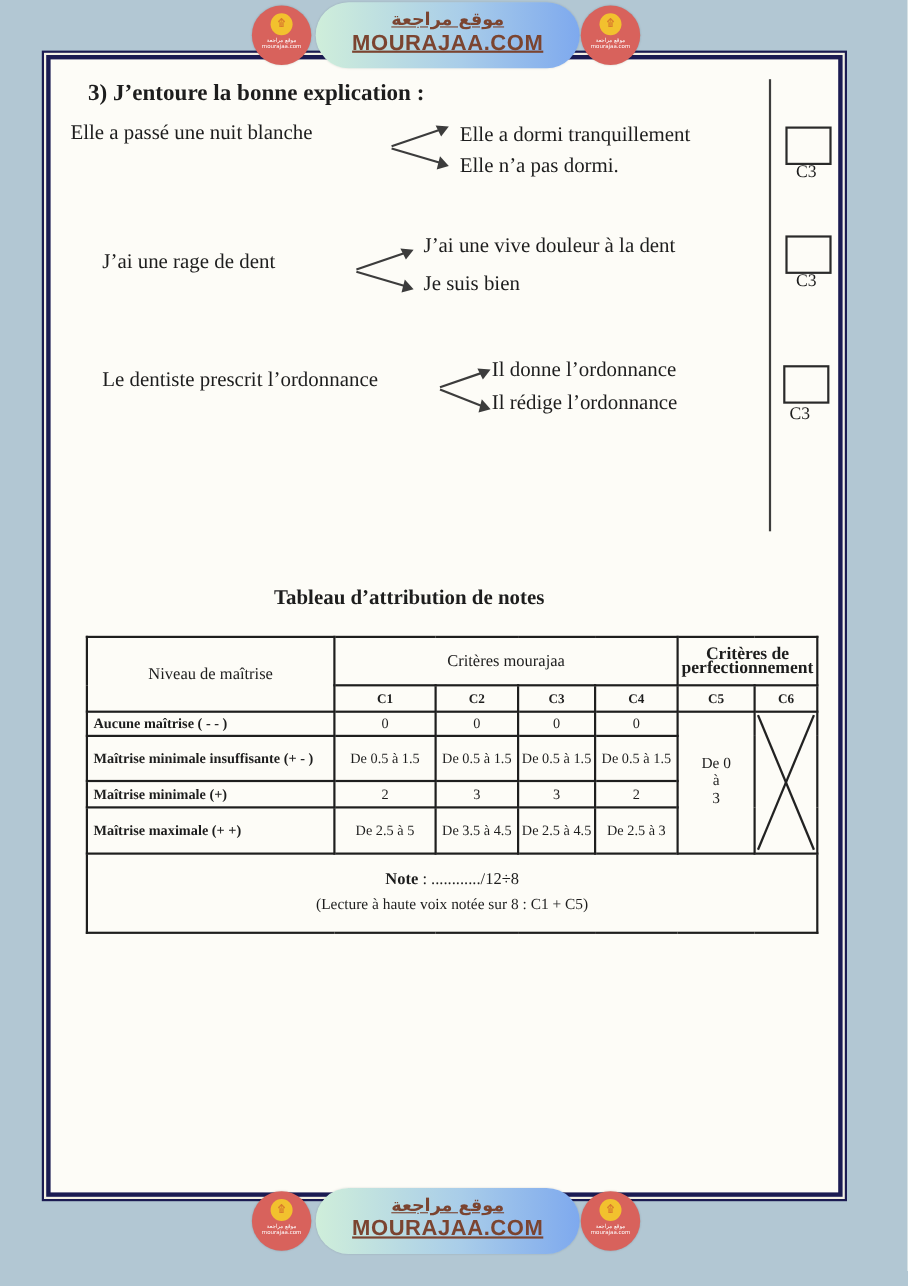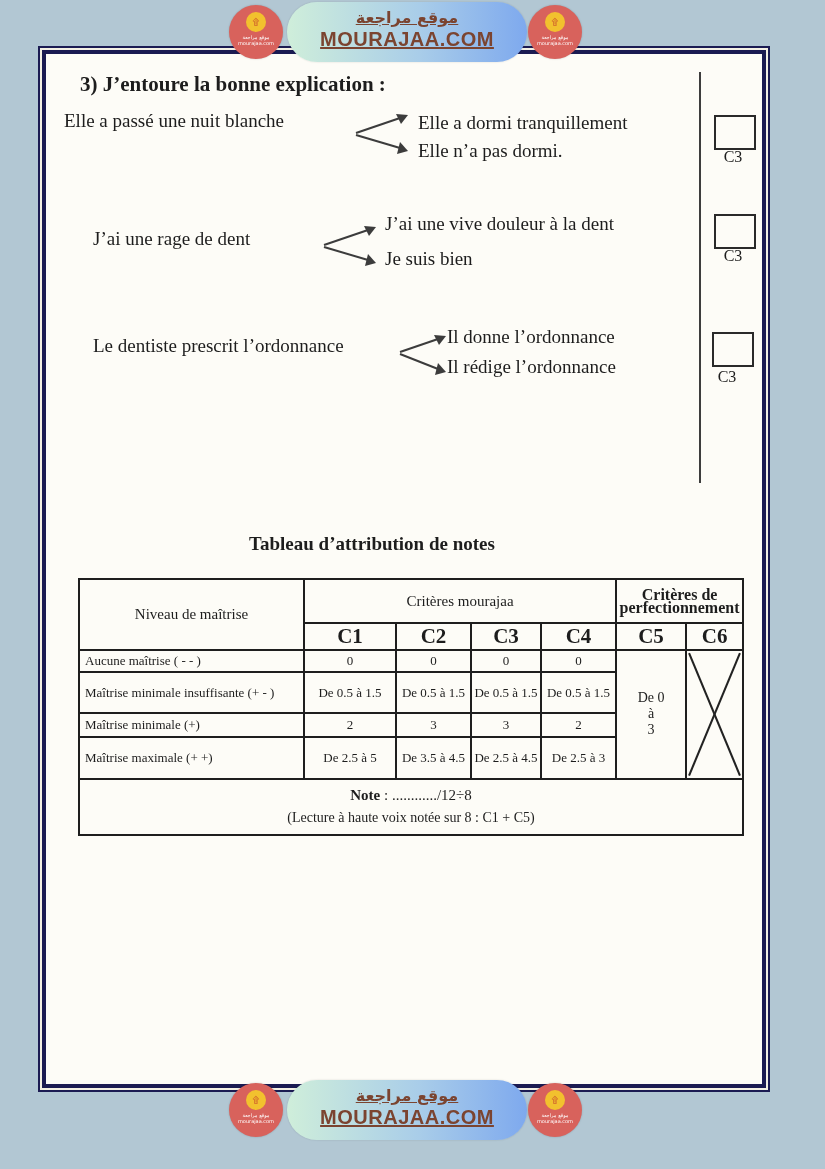--- a/index.html
+++ b/index.html
@@ -91,29 +91,29 @@
     border-collapse:collapse;table-layout:fixed;
     font-size:13px;
   }
   table.notes td,table.notes th{
     border:2px solid #1e1e1e;
     text-align:center;vertical-align:middle;
     padding:0 2px;overflow:hidden;
     font-weight:normal;
   }
   table.notes .lvl-label{
-    text-align:left;font-weight:normal;font-size:13px;padding-left:5px;margin-top:25px;
+    text-align:left;font-weight:bold;font-size:13px;padding-left:5px;margin-top:25px;
   }
   table.notes .grp{font-size:15px;}
   table.notes .grp-small{font-size:16px;line-height:13px;font-weight:bold;}
-  table.notes .crit{font-weight:bold;font-size:21px;}
+  table.notes .crit{font-weight:bold;font-size:12px;}
   table.notes .val{font-size:13px;line-height:14px;}
   table.notes .c5cell{font-size:14px;line-height:16px;margin-top:23px;}
   table.notes .c6cell{padding:0;position:relative;}
-  table.notes .footrow{height:56px;}
+  table.notes .footrow{height:72px;}
   .note-line{font-size:15px;}
   .note-line b{font-weight:bold;}
   .lecture-line{font-size:14px;margin-top:6px;}
 </style>
 </head>
 <body>
 
 <div class="canvas">
 
   <div class="page"></div>

